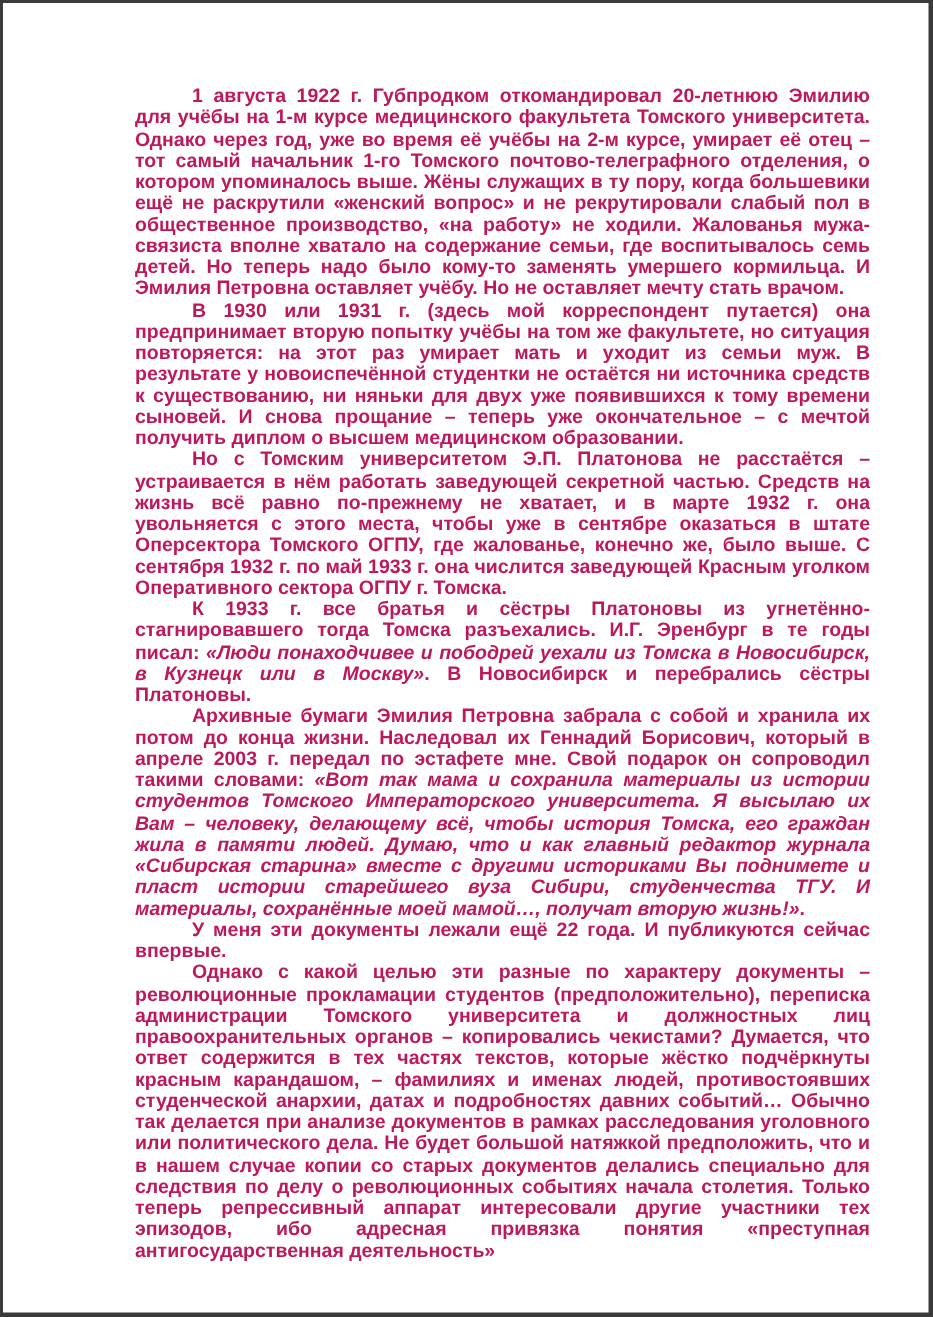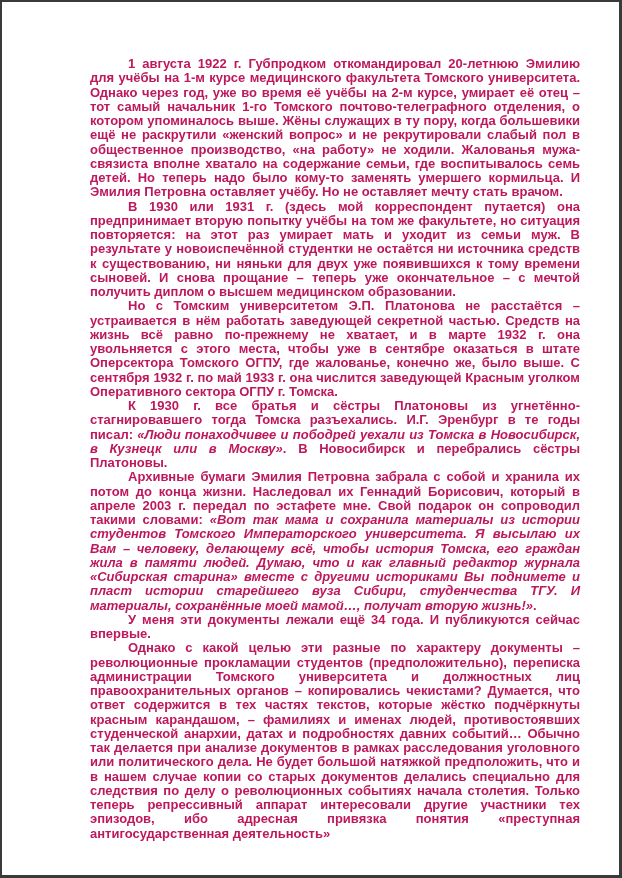--- a/index.html
+++ b/index.html
@@ -23,18 +23,18 @@
   .text i { font-style: italic; }
 </style>
 </head>
 <body>
 
 <div class="page">
   <div class="text" id="doc-text">
       <p><span>1 августа 1922 г. Губпродком откомандировал 20-летнюю Эмилию для учёбы на 1-м курсе медицинского факультета Томского университета. Однако через год, уже во время её учёбы на 2-м курсе, умирает её отец – тот самый начальник 1-го Томского почтово-телеграфного отделения, о котором упоминалось выше. Жёны служащих в ту пору, когда большевики ещё не раскрутили «женский вопрос» и не рекрутировали слабый пол в общественное производство, «на работу» не ходили. Жалованья мужа-связиста вполне хватало на содержание семьи, где воспитывалось семь детей. Но теперь надо было кому-то заменять умершего кормильца. И Эмилия Петровна оставляет учёбу. Но не оставляет мечту стать врачом.</span></p>
       <p><span>В 1930 или 1931 г. (здесь мой корреспондент путается) она предпринимает вторую попытку учёбы на том же факультете, но ситуация повторяется: на этот раз умирает мать и уходит из семьи муж. В результате у новоиспечённой студентки не остаётся ни источника средств к существованию, ни няньки для двух уже появившихся к тому времени сыновей. И снова прощание – теперь уже окончательное – с мечтой получить диплом о высшем медицинском образовании.</span></p>
       <p><span>Но с Томским университетом Э.П. Платонова не расстаётся – устраивается в нём работать заведующей секретной частью. Средств на жизнь всё равно по-прежнему не хватает, и в марте 1932 г. она увольняется с этого места, чтобы уже в сентябре оказаться в штате Оперсектора Томского ОГПУ, где жалованье, конечно же, было выше. С сентября 1932 г. по май 1933 г. она числится заведующей Красным уголком Оперативного сектора ОГПУ г. Томска.</span></p>
-      <p><span>К 1930 г. все братья и сёстры Платоновы из угнетённо-стагнировавшего тогда Томска разъехались. И.Г. Эренбург в те годы писал: </span><i>«Люди понаходчивее и пободрей уехали из Томска в Новосибирск, в Кузнецк или в Москву»</i><span>. В Новосибирск и перебрались сёстры Платоновы.</span></p>
+      <p><span>К 1933 г. все братья и сёстры Платоновы из угнетённо-стагнировавшего тогда Томска разъехались. И.Г. Эренбург в те годы писал: </span><i>«Люди понаходчивее и пободрей уехали из Томска в Новосибирск, в Кузнецк или в Москву»</i><span>. В Новосибирск и перебрались сёстры Платоновы.</span></p>
       <p><span>Архивные бумаги Эмилия Петровна забрала с собой и хранила их потом до конца жизни. Наследовал их Геннадий Борисович, который в апреле 2003 г. передал по эстафете мне. Свой подарок он сопроводил такими словами: </span><i>«Вот так мама и сохранила материалы из истории студентов Томского Императорского университета. Я высылаю их Вам – человеку, делающему всё, чтобы история Томска, его граждан жила в памяти людей. Думаю, что и как главный редактор журнала «Сибирская старина» вместе с другими историками Вы поднимете и пласт истории старейшего вуза Сибири, студенчества ТГУ. И материалы, сохранённые моей мамой…, получат вторую жизнь!»</i><span>.</span></p>
-      <p><span>У меня эти документы лежали ещё 34 года. И публикуются сейчас впервые.</span></p>
+      <p><span>У меня эти документы лежали ещё 22 года. И публикуются сейчас впервые.</span></p>
       <p><span>Однако с какой целью эти разные по характеру документы – революционные прокламации студентов (предположительно), переписка администрации Томского университета и должностных лиц правоохранительных органов – копировались чекистами? Думается, что ответ содержится в тех частях текстов, которые жёстко подчёркнуты красным карандашом, – фамилиях и именах людей, противостоявших студенческой анархии, датах и подробностях давних событий… Обычно так делается при анализе документов в рамках расследования уголовного или политического дела. Не будет большой натяжкой предположить, что и в нашем случае копии со старых документов делались специально для следствия по делу о революционных событиях начала столетия. Только теперь репрессивный аппарат интересовали другие участники тех эпизодов, ибо адресная привязка понятия «преступная антигосударственная деятельность»</span></p>
     </div>
 </div>
 
 </body></html>

